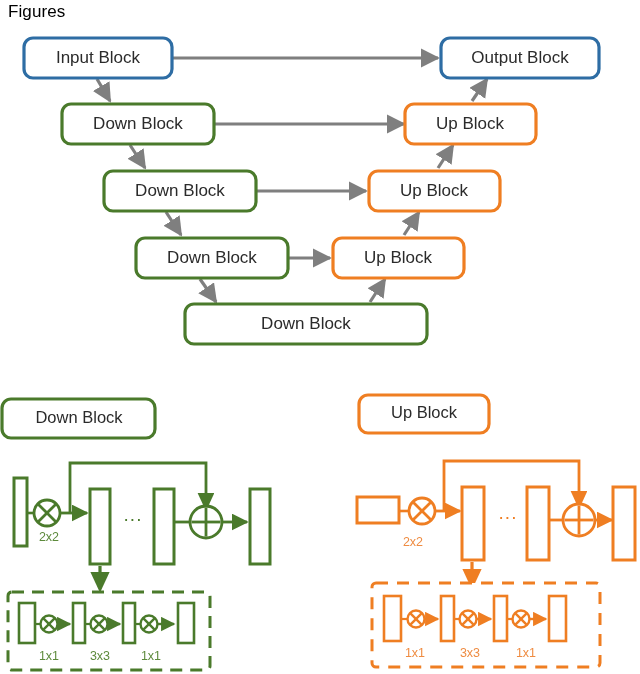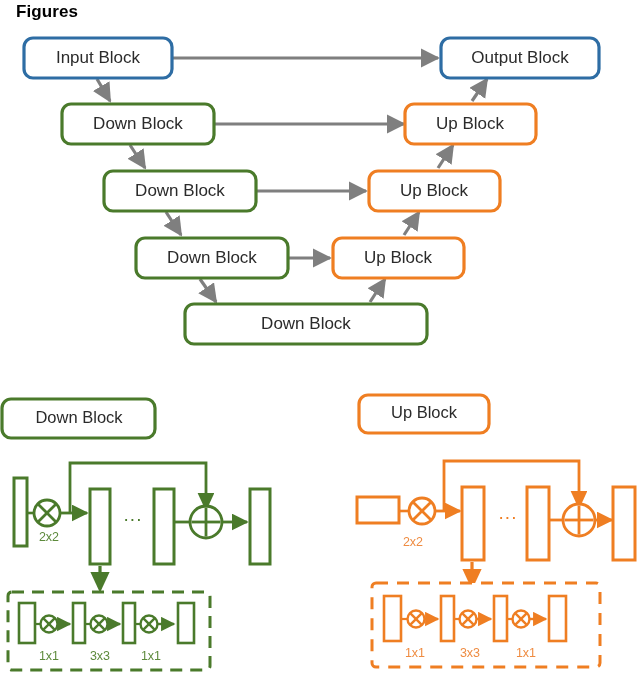--- a/index.html
+++ b/index.html
@@ -15,24 +15,24 @@
     overflow: hidden;
   }
   #page-root {
     position: absolute;
     left: 0; top: 0;
     width: 640px;
     height: 674px;
   }
   .heading {
     position: absolute;
-    left: 16px;
+    left: 8px;
     top: 0px;
     font-size: 17px;
-    font-weight: 700;
+    font-weight: 400;
     color: #000000;
     letter-spacing: 0.1px;
     line-height: 24px;
   }
   svg.figure {
     position: absolute;
     left: 0;
     top: 0;
     width: 640px;
     height: 674px;

